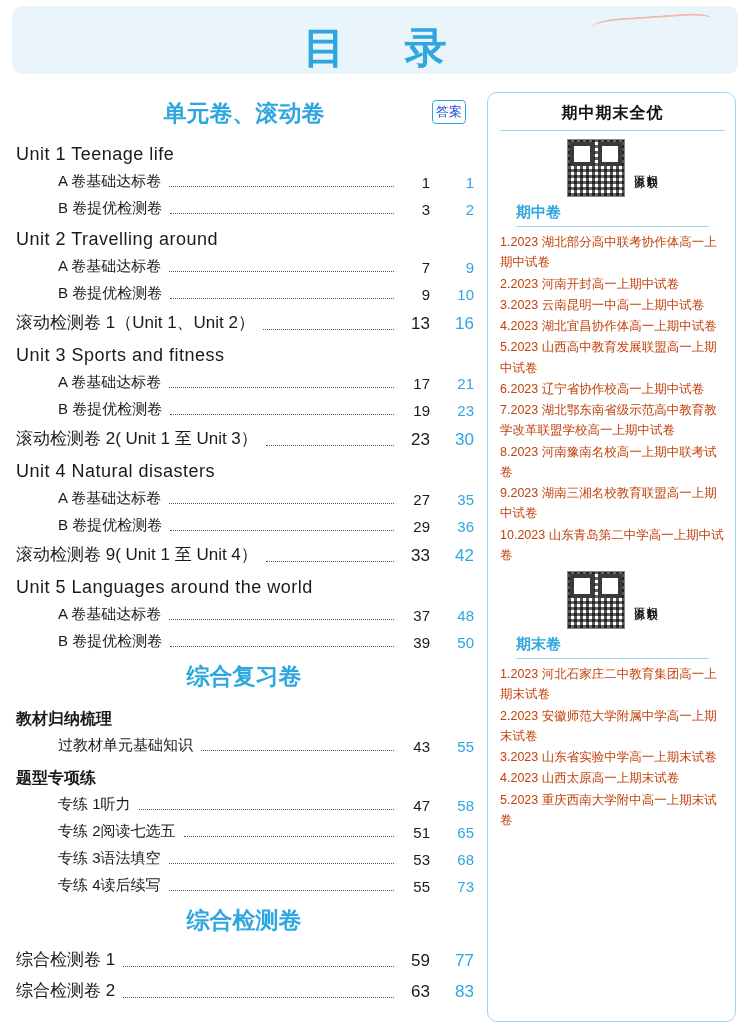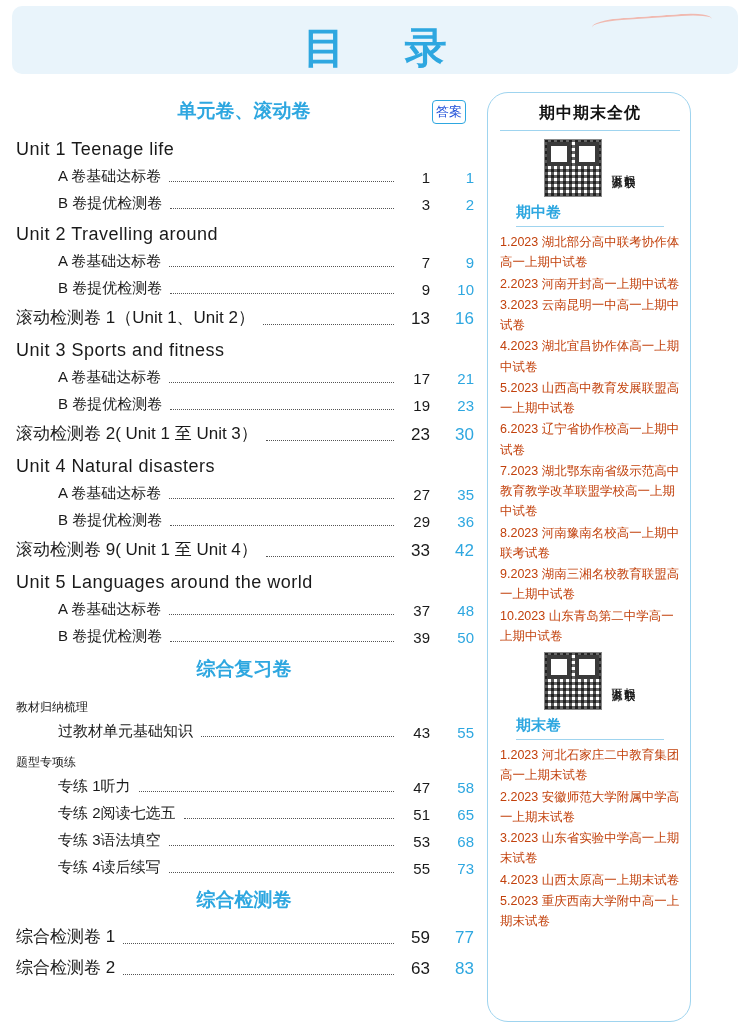--- a/index.html
+++ b/index.html
@@ -42,21 +42,21 @@
 
   
   .left {
     position: absolute;
     left: 14px; top: 92px;
     width: 460px;
   }
   .section-head {
     text-align: center;
     color: #2ea7e0;
-    font-size: 19px;
+    font-size: 23px;
     font-weight: bold;
     margin: 6px 0 8px 0;
   }
   .answer-badge {
     position: absolute;
     left: 432px; top: 100px;
     width: 34px; height: 24px;
     border: 1.5px solid #2ea7e0;
     border-radius: 4px;
     color: #1d4ed8;
@@ -94,33 +94,33 @@
     white-space: nowrap;
   }
   .row .ans {
     width: 44px;
     text-align: right;
     color: #2ea7e0;
     white-space: nowrap;
   }
   .row.big { font-size: 17px; padding-left: 2px; }
   .sub-head {
-    font-size: 12px;
-    font-weight: normal;
+    font-size: 16px;
+    font-weight: bold;
     color: #1a1a1a;
     padding: 9px 0 2px 2px;
   }
 
   
   .right {
     position: absolute;
     left: 487px; top: 92px;
-    width: 204px; height: 930px;
+    width: 249px; height: 930px;
     border: 1.5px solid #9fd4ef;
-    border-radius: 21px;
+    border-radius: 10px;
     background: #fff;
     padding: 8px 10px 0 12px;
     overflow: hidden;
   }
   .right-title {
     text-align: center;
     font-size: 16px;
     font-weight: bold;
     color: #111;
     letter-spacing: 1px;

